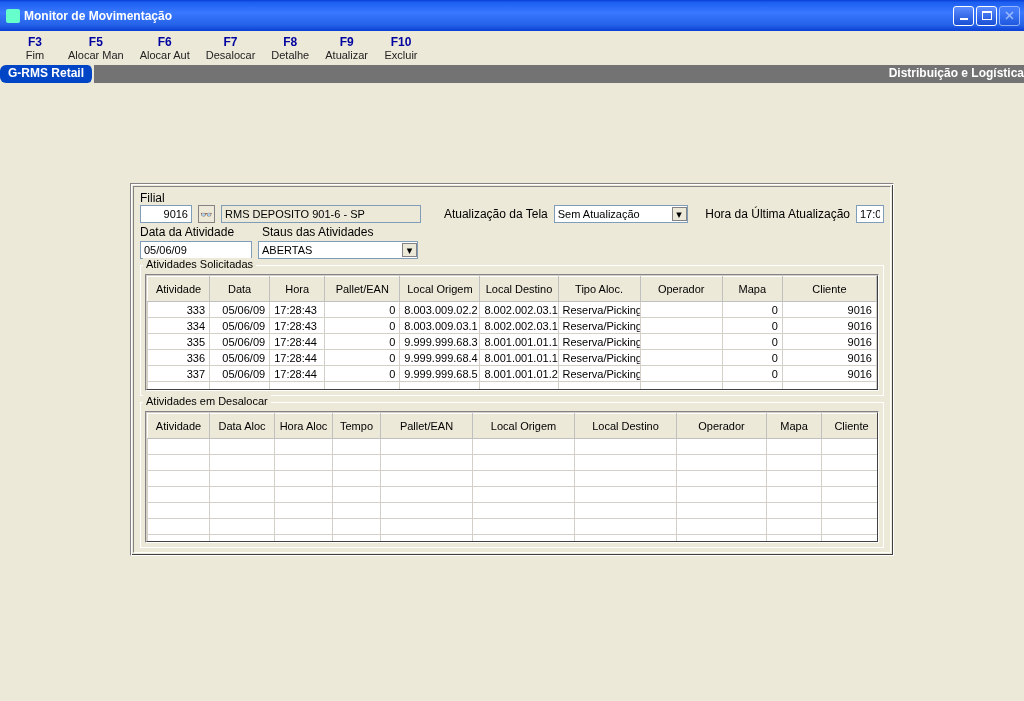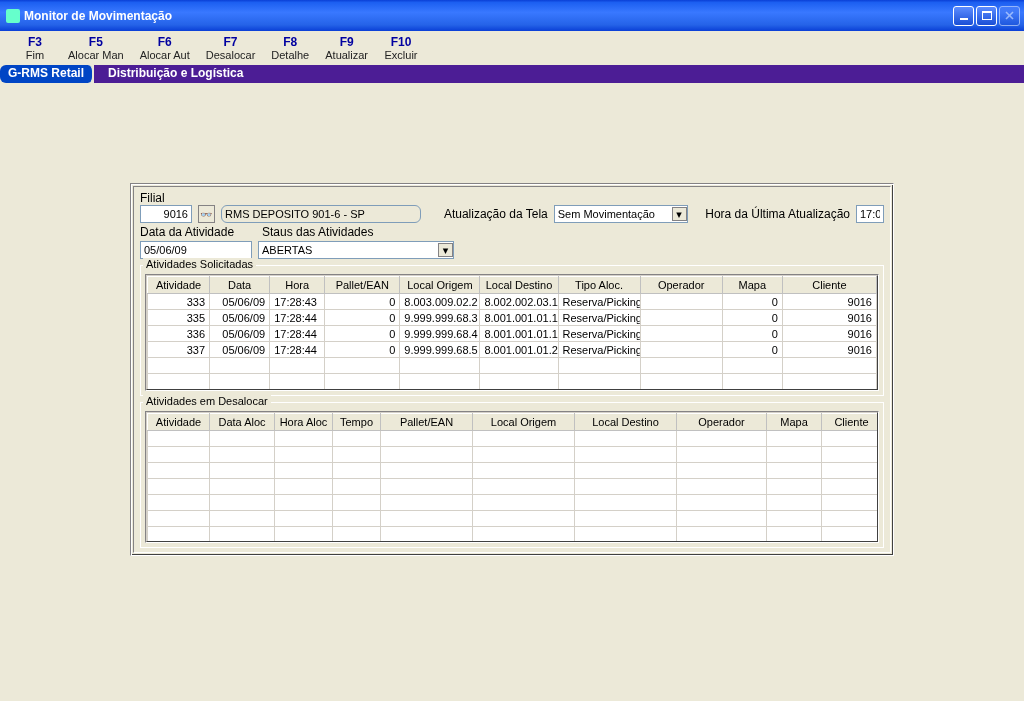--- a/index.html
+++ b/index.html
@@ -57,23 +57,23 @@
   font-size: 12px;
 }
 .ribbon .left {
   background: #0045c5;
   padding: 1px 8px;
   border-right: 2px solid #ece9d8;
   white-space: nowrap;
   border-radius: 6px;
 }
 .ribbon .center {
-  flex: 1; text-align: left;
-  background: #4c1d95;
-  padding: 1px 14px;
+  flex: 1; text-align: right;
+  background: #737373;
+  padding: 1px 0;
 }
 .ribbon .right {
   background: #0045c5;
   padding: 1px 8px;
   border-left: 2px solid #ece9d8;
   white-space: nowrap;
 }
 .workarea { padding: 100px 0 0 0; display: flex; justify-content: center; }
 .panel {
   width: 764px;
@@ -87,21 +87,21 @@
 .row { display: flex; align-items: center; margin-bottom: 2px; gap: 6px; }
 .lbl { font-size: 12px; color: #000; white-space: nowrap; }
 input.text, .dropdown, .display {
   font-family: inherit;
   font-size: 11px;
   background: #fff;
   border: 1px solid #7f9db9;
   height: 18px;
   padding: 1px 3px;
 }
-input.text.ro { background: #ece9d8; border-radius: 6px; }
+input.text.ro { background: #ece9d8; }
 .binoc {
   width: 18px; height: 18px;
   border: 1px solid #848284;
   background: #ece9d8;
   display: inline-flex; align-items: center; justify-content: center;
   font-size: 10px;
 }
 .dropdown { display: flex; align-items: center; justify-content: space-between; }
 .dropdown .arrow {
   width: 15px; height: 14px;
@@ -131,21 +131,21 @@
 }
 table.grid th {
   background: #ece9d8;
   border: 1px solid #c0c0c0;
   border-top: 1px solid #fff;
   border-left: 1px solid #fff;
   font-weight: normal;
   font-size: 11px;
   padding: 1px 3px;
   text-align: center;
-  height: 17px;
+  height: 25px;
 }
 table.grid td {
   border: 1px solid #d4d0c8;
   font-size: 11px;
   padding: 0 4px;
   height: 16px;
   white-space: nowrap;
   overflow: hidden;
 }
 table.grid td.r { text-align: right; }
@@ -226,36 +226,36 @@
     <div class="row">
       <input class="text" style="width: 52px; text-align: right;" value="9016">
       <button class="binoc">
         <span>👓</span>
       </button>
       <input class="text ro" style="width: 212px;" readonly="" value="RMS DEPOSITO 901-6 - SP">
 
       <span style="width:12px"></span>
       <span class="lbl">Atualização da Tela</span>
       <div class="dropdown" style="width:142px">
-        <span>Sem Movimentação</span>
+        <span>Sem Atualização</span>
         <span class="arrow">▾</span>
       </div>
 
       <span style="width:6px"></span>
       <span class="lbl">Hora da Última Atualização</span>
       <input class="text" style="width: 28px;" readonly="" value="17:02:04">
     </div>
 
     <div class="row" style="margin-top:2px">
       <div style="width:116px"><span class="lbl">Data da Atividade</span></div>
       <span class="lbl">Staus das Atividades</span>
     </div>
     <div class="row">
       <input class="text" style="width: 112px;" value="05/06/09">
-      <div class="dropdown" style="width:196px">
+      <div class="dropdown" style="width:160px">
         <span>ABERTAS</span>
         <span class="arrow">▾</span>
       </div>
     </div>
 
     <div class="group">
       <div class="legend">Atividades Solicitadas</div>
       <div class="grid-wrap">
             <div class="grid-wrap-inner">
         <table class="grid" id="grid-solicitadas">
@@ -292,20 +292,32 @@
                     <td class="l">17:28:43</td>
                     <td class="r">0</td>
                     <td class="r">8.003.009.02.2</td>
                     <td class="r">8.002.002.03.1</td>
                     <td class="l">Reserva/Picking</td>
                     <td class="l"></td>
                     <td class="r">0</td>
                     <td class="r">9016</td>
                   </tr>
                   <tr>
+                    <td class="r">334</td>
+                    <td class="r">05/06/09</td>
+                    <td class="l">17:28:43</td>
+                    <td class="r">0</td>
+                    <td class="r">8.003.009.03.1</td>
+                    <td class="r">8.002.002.03.1</td>
+                    <td class="l">Reserva/Picking</td>
+                    <td class="l"></td>
+                    <td class="r">0</td>
+                    <td class="r">9016</td>
+                  </tr>
+                  <tr>
                     <td class="r">335</td>
                     <td class="r">05/06/09</td>
                     <td class="l">17:28:44</td>
                     <td class="r">0</td>
                     <td class="r">9.999.999.68.3</td>
                     <td class="r">8.001.001.01.1</td>
                     <td class="l">Reserva/Picking</td>
                     <td class="l"></td>
                     <td class="r">0</td>
                     <td class="r">9016</td>

